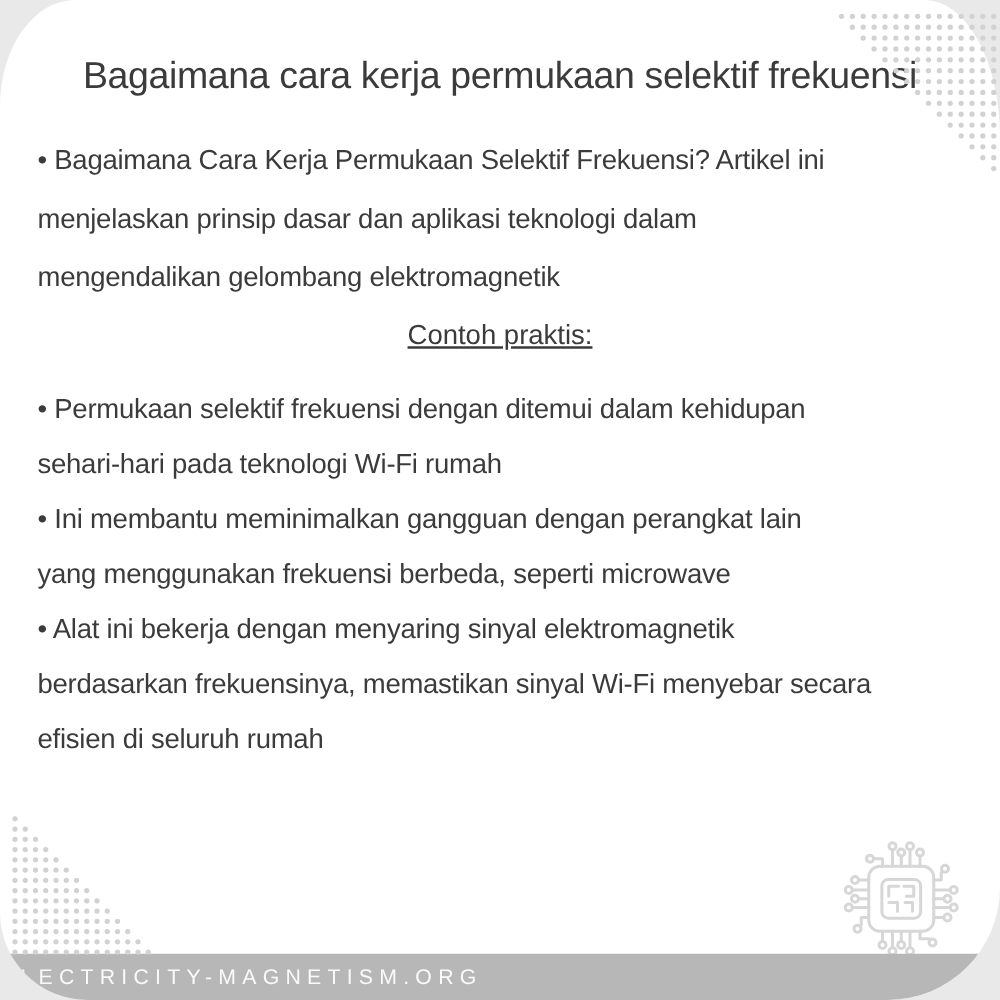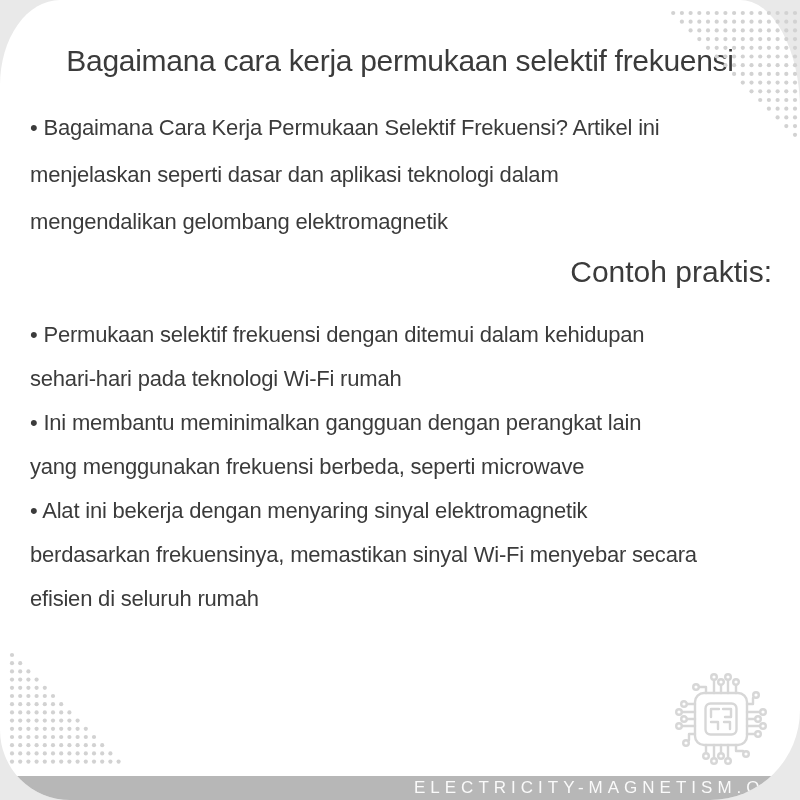--- a/index.html
+++ b/index.html
@@ -26,57 +26,58 @@
     font-size:30px;font-weight:400;letter-spacing:-0.3px;
     text-align:center;white-space:nowrap;
   }
   .intro{
     margin:26px 34px 0 30px;
     font-size:22px;line-height:47px;letter-spacing:-0.2px;
     white-space:pre-line;
   }
   .section-heading{
     margin:10px 28px 0;
-    font-size:30px;font-weight:400;
-    text-align:right;
+    font-size:22px;font-weight:400;
+    text-align:center;
+    text-decoration:underline;
   }
   .bullets{margin:24px 34px 0 30px;}
   .bullet{
     font-size:22px;line-height:44px;letter-spacing:-0.2px;
     white-space:pre-line;
   }
   .chip{
     position:absolute;left:673px;top:671px;width:96px;height:96px;
     color:var(--icon);
   }
   .footer-band{
-    position:absolute;left:0;right:0;bottom:0;height:24px;
+    position:absolute;left:0;right:0;bottom:0;height:37px;
     background:var(--band);
-    display:flex;align-items:center;justify-content:flex-end;
+    display:flex;align-items:center;justify-content:flex-start;
   }
   .footer-band span{
     color:var(--band-text);
     font-size:17px;letter-spacing:5px;font-weight:400;
   }
   .dots-overlay{
     position:absolute;inset:0;width:800px;height:800px;
     pointer-events:none;
   }
   .dots-overlay circle{fill:var(--dots);}
 </style>
 </head>
 <body>
 
 <div class="stage">
   <div class="card">
 
     <h1 class="title">Bagaimana cara kerja permukaan selektif frekuensi</h1>
 
     <p class="intro">• Bagaimana Cara Kerja Permukaan Selektif Frekuensi? Artikel ini
-menjelaskan seperti dasar dan aplikasi teknologi dalam
+menjelaskan prinsip dasar dan aplikasi teknologi dalam
 mengendalikan gelombang elektromagnetik</p>
 
     <h2 class="section-heading">Contoh praktis:</h2>
 
     <div class="bullets">
       <p class="bullet">• Permukaan selektif frekuensi dengan ditemui dalam kehidupan
 sehari-hari pada teknologi Wi-Fi rumah</p>
       <p class="bullet">• Ini membantu meminimalkan gangguan dengan perangkat lain
 yang menggunakan frekuensi berbeda, seperti microwave</p>
       <p class="bullet">• Alat ini bekerja dengan menyaring sinyal elektromagnetik

